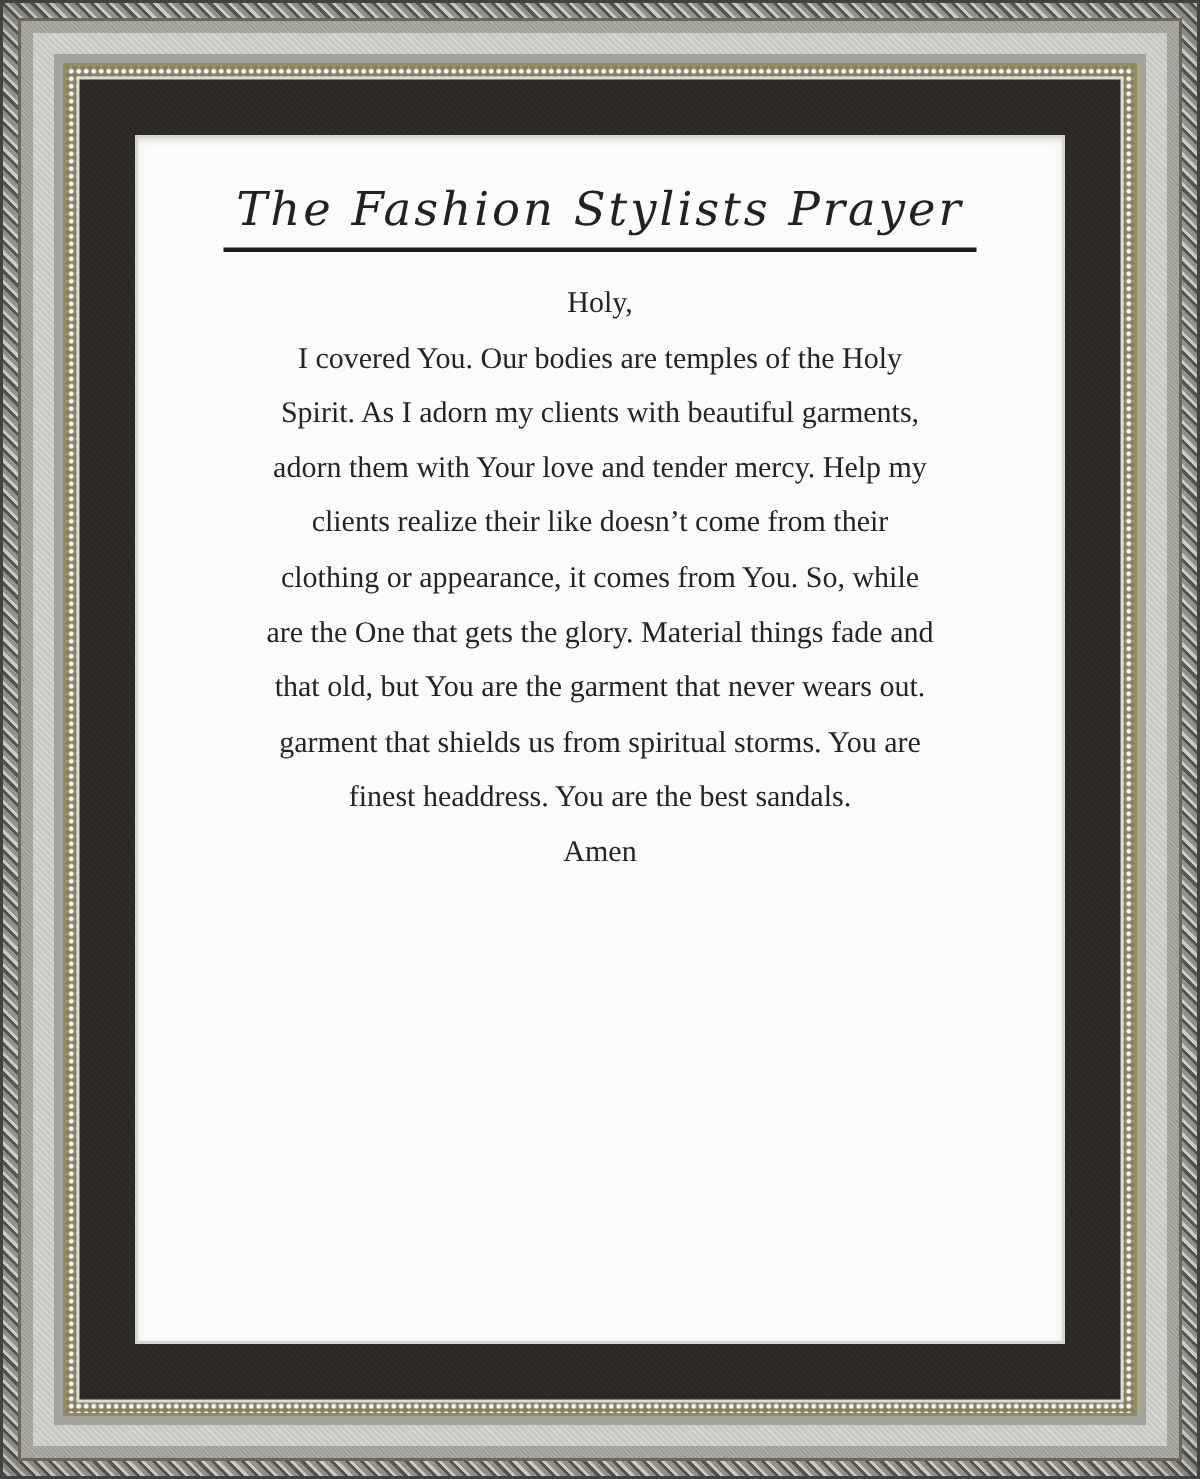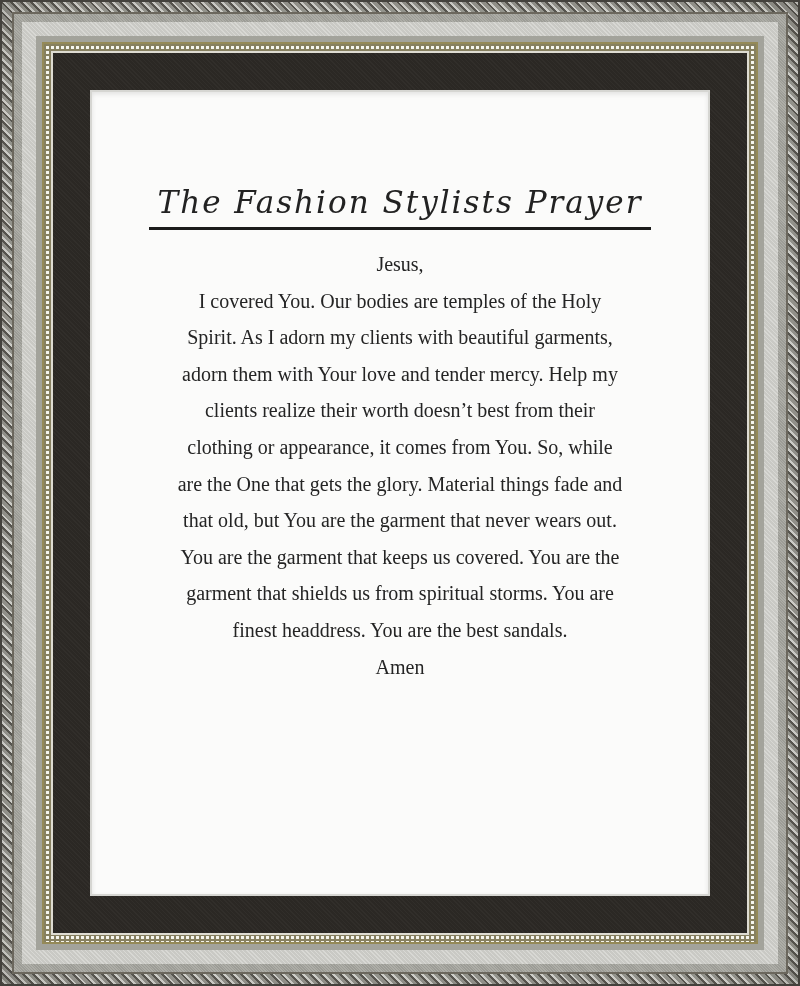--- a/index.html
+++ b/index.html
@@ -90,21 +90,21 @@
       rgba(0,0,0,0.05) 1px 3px
     );
   }
   .paper {
     width: 100%;
     height: 100%;
     background: #fbfbfa;
     border: 2px solid #d6d6d2;
     box-shadow: inset 0 2px 5px rgba(0,0,0,0.10);
     text-align: center;
-    padding-top: 92px;
+    padding-top: 30px;
     overflow: hidden;
   }
 
   
   .print-title {
     display: inline-block;
     font-family: "DejaVu Serif", serif;
     font-style: italic;
     font-weight: 400;
     font-size: 31px;
@@ -135,29 +135,28 @@
         <div class="frame-silver-inner">
           <div class="frame-goldline">
             <div class="frame-beads">
               <div class="frame-brightline">
                 <div class="mat">
                   <div class="paper">
 
                     <div class="print-title">The Fashion Stylists Prayer</div>
 
                     <div class="prayer-body">
-                      <div class="prayer-line">Jesus,</div>
+                      <div class="prayer-line">Holy,</div>
                       <div class="prayer-line">I covered You. Our bodies are temples of the Holy</div>
                       <div class="prayer-line">Spirit. As I adorn my clients with beautiful garments,</div>
                       <div class="prayer-line">adorn them with Your love and tender mercy. Help my</div>
-                      <div class="prayer-line">clients realize their worth doesn’t best from their</div>
+                      <div class="prayer-line">clients realize their like doesn’t come from their</div>
                       <div class="prayer-line">clothing or appearance, it comes from You. So, while</div>
                       <div class="prayer-line">are the One that gets the glory. Material things fade and</div>
                       <div class="prayer-line">that old, but You are the garment that never wears out.</div>
-                      <div class="prayer-line">You are the garment that keeps us covered. You are the</div>
                       <div class="prayer-line">garment that shields us from spiritual storms. You are</div>
                       <div class="prayer-line">finest headdress. You are the best sandals.</div>
                       <div class="prayer-line">Amen</div>
                     </div>
 
                   </div>
                 </div>
               </div>
             </div>
           </div>

